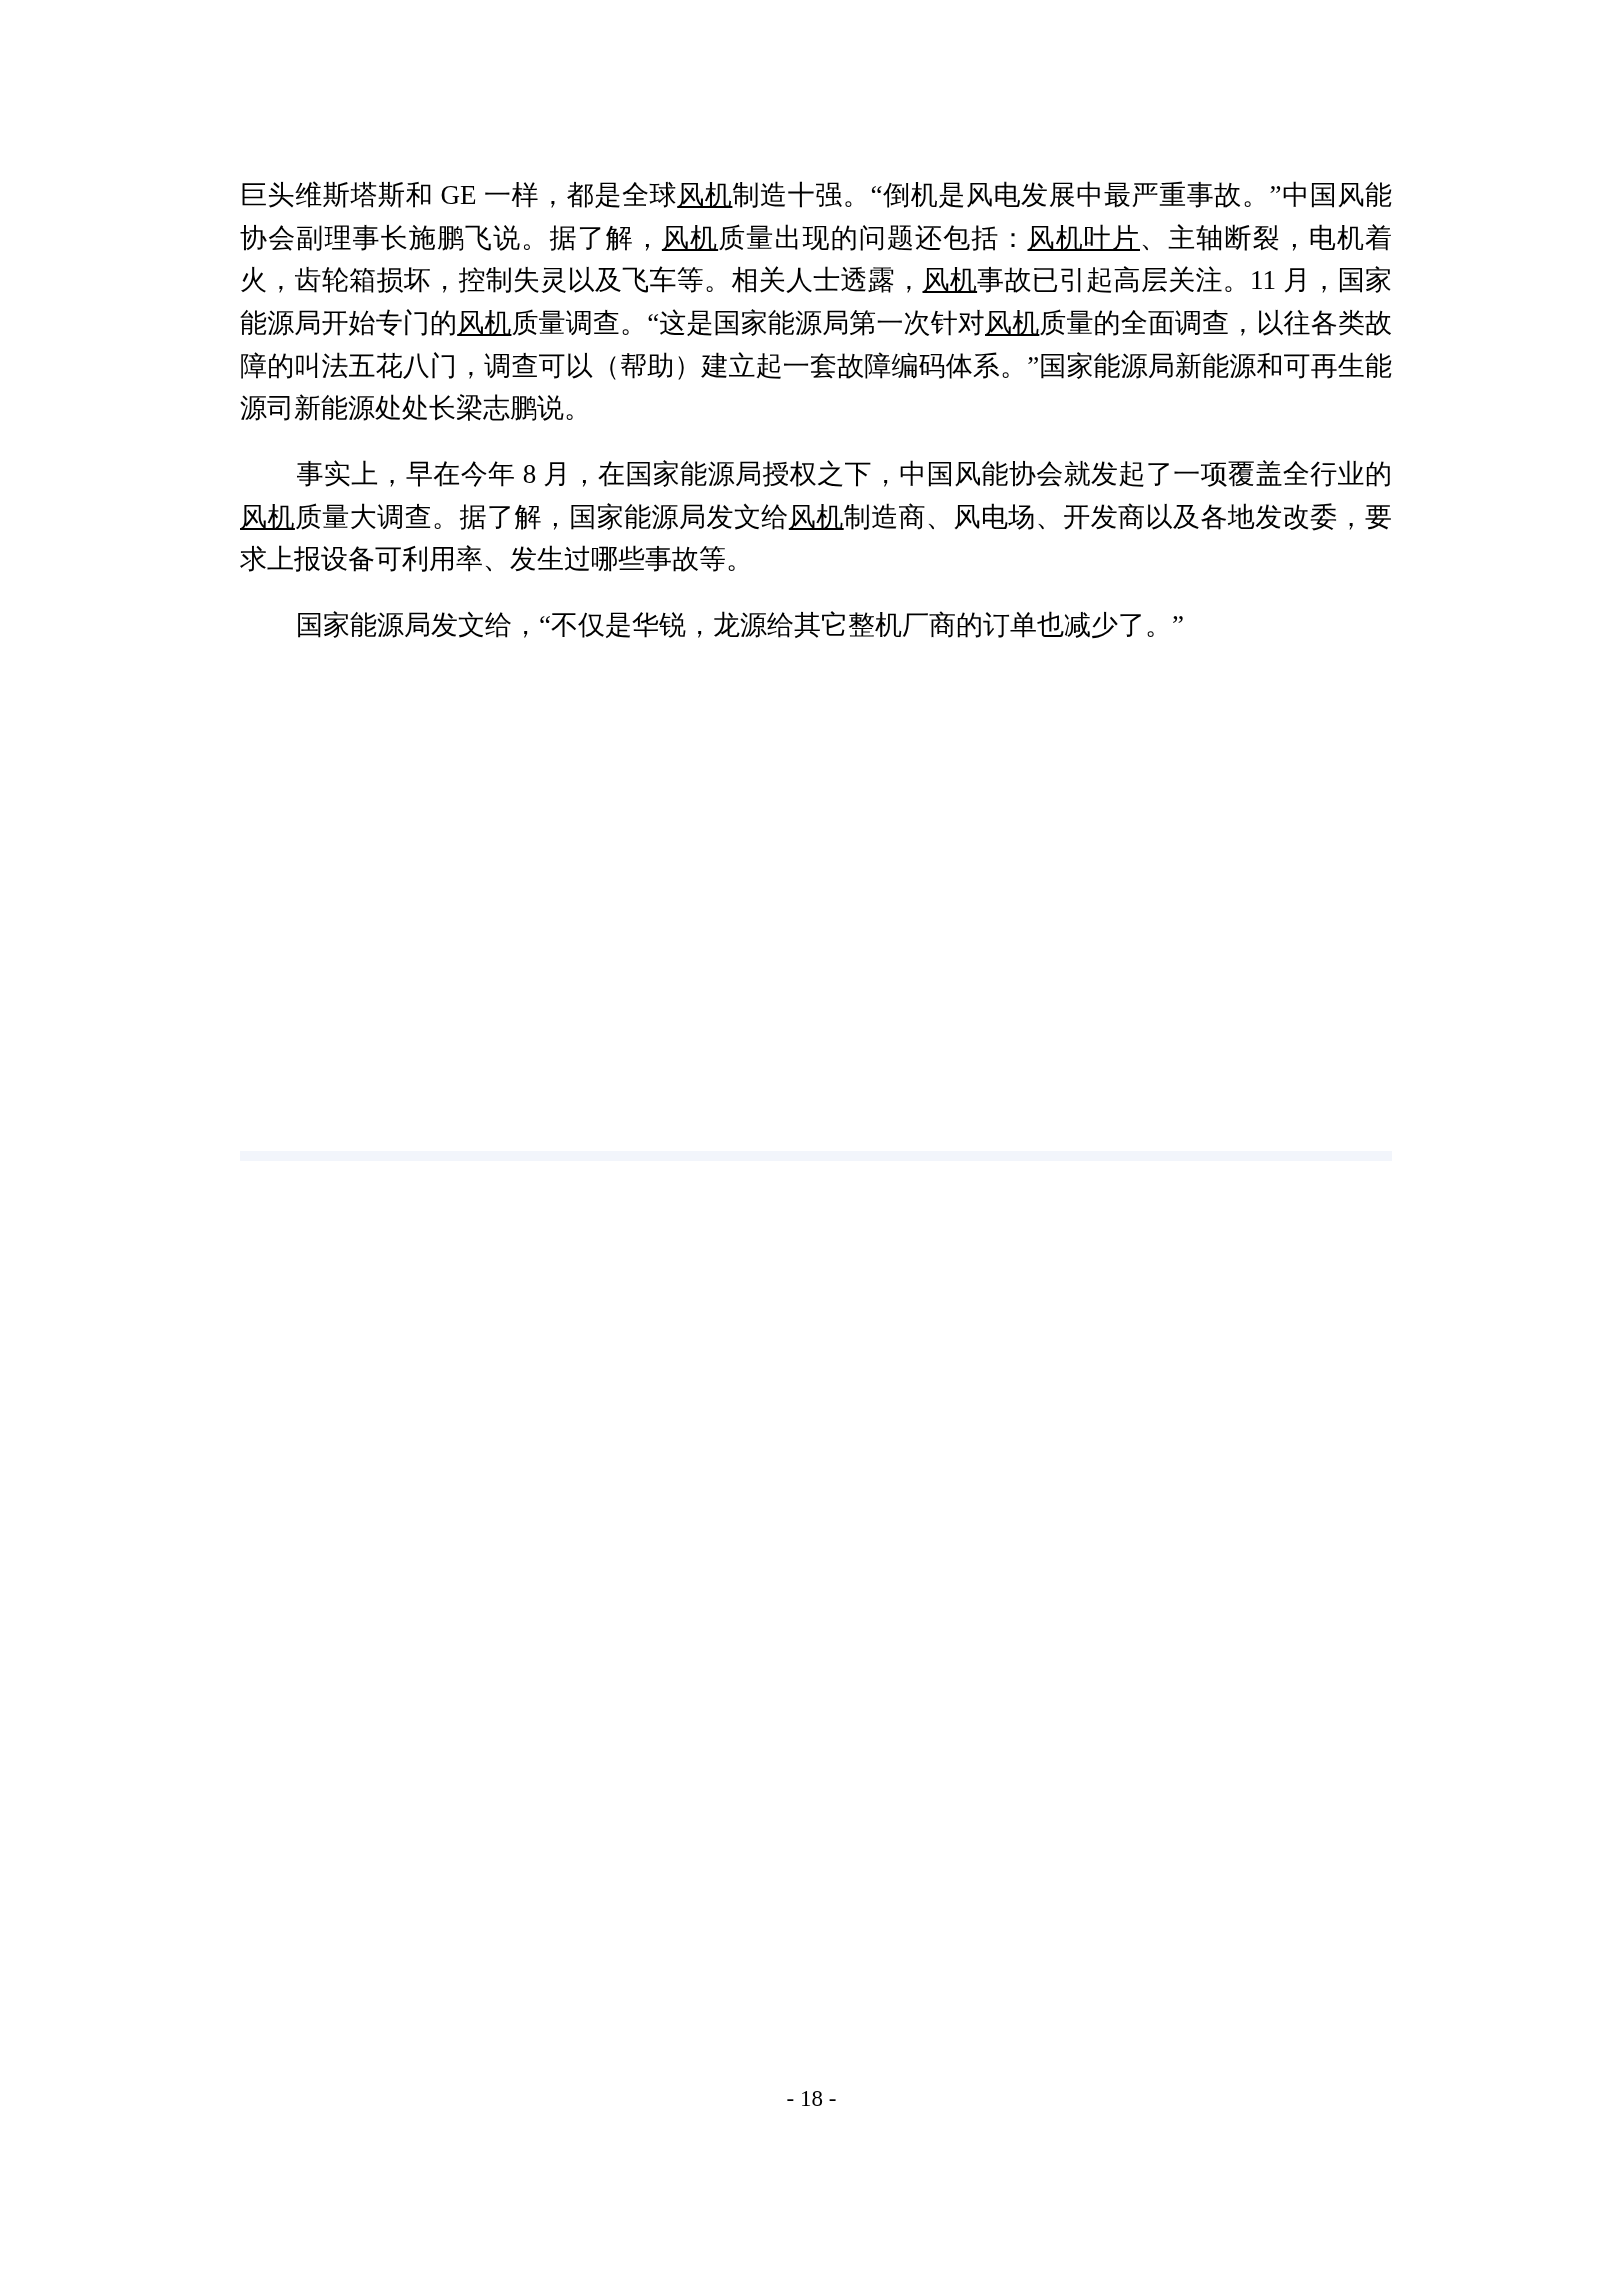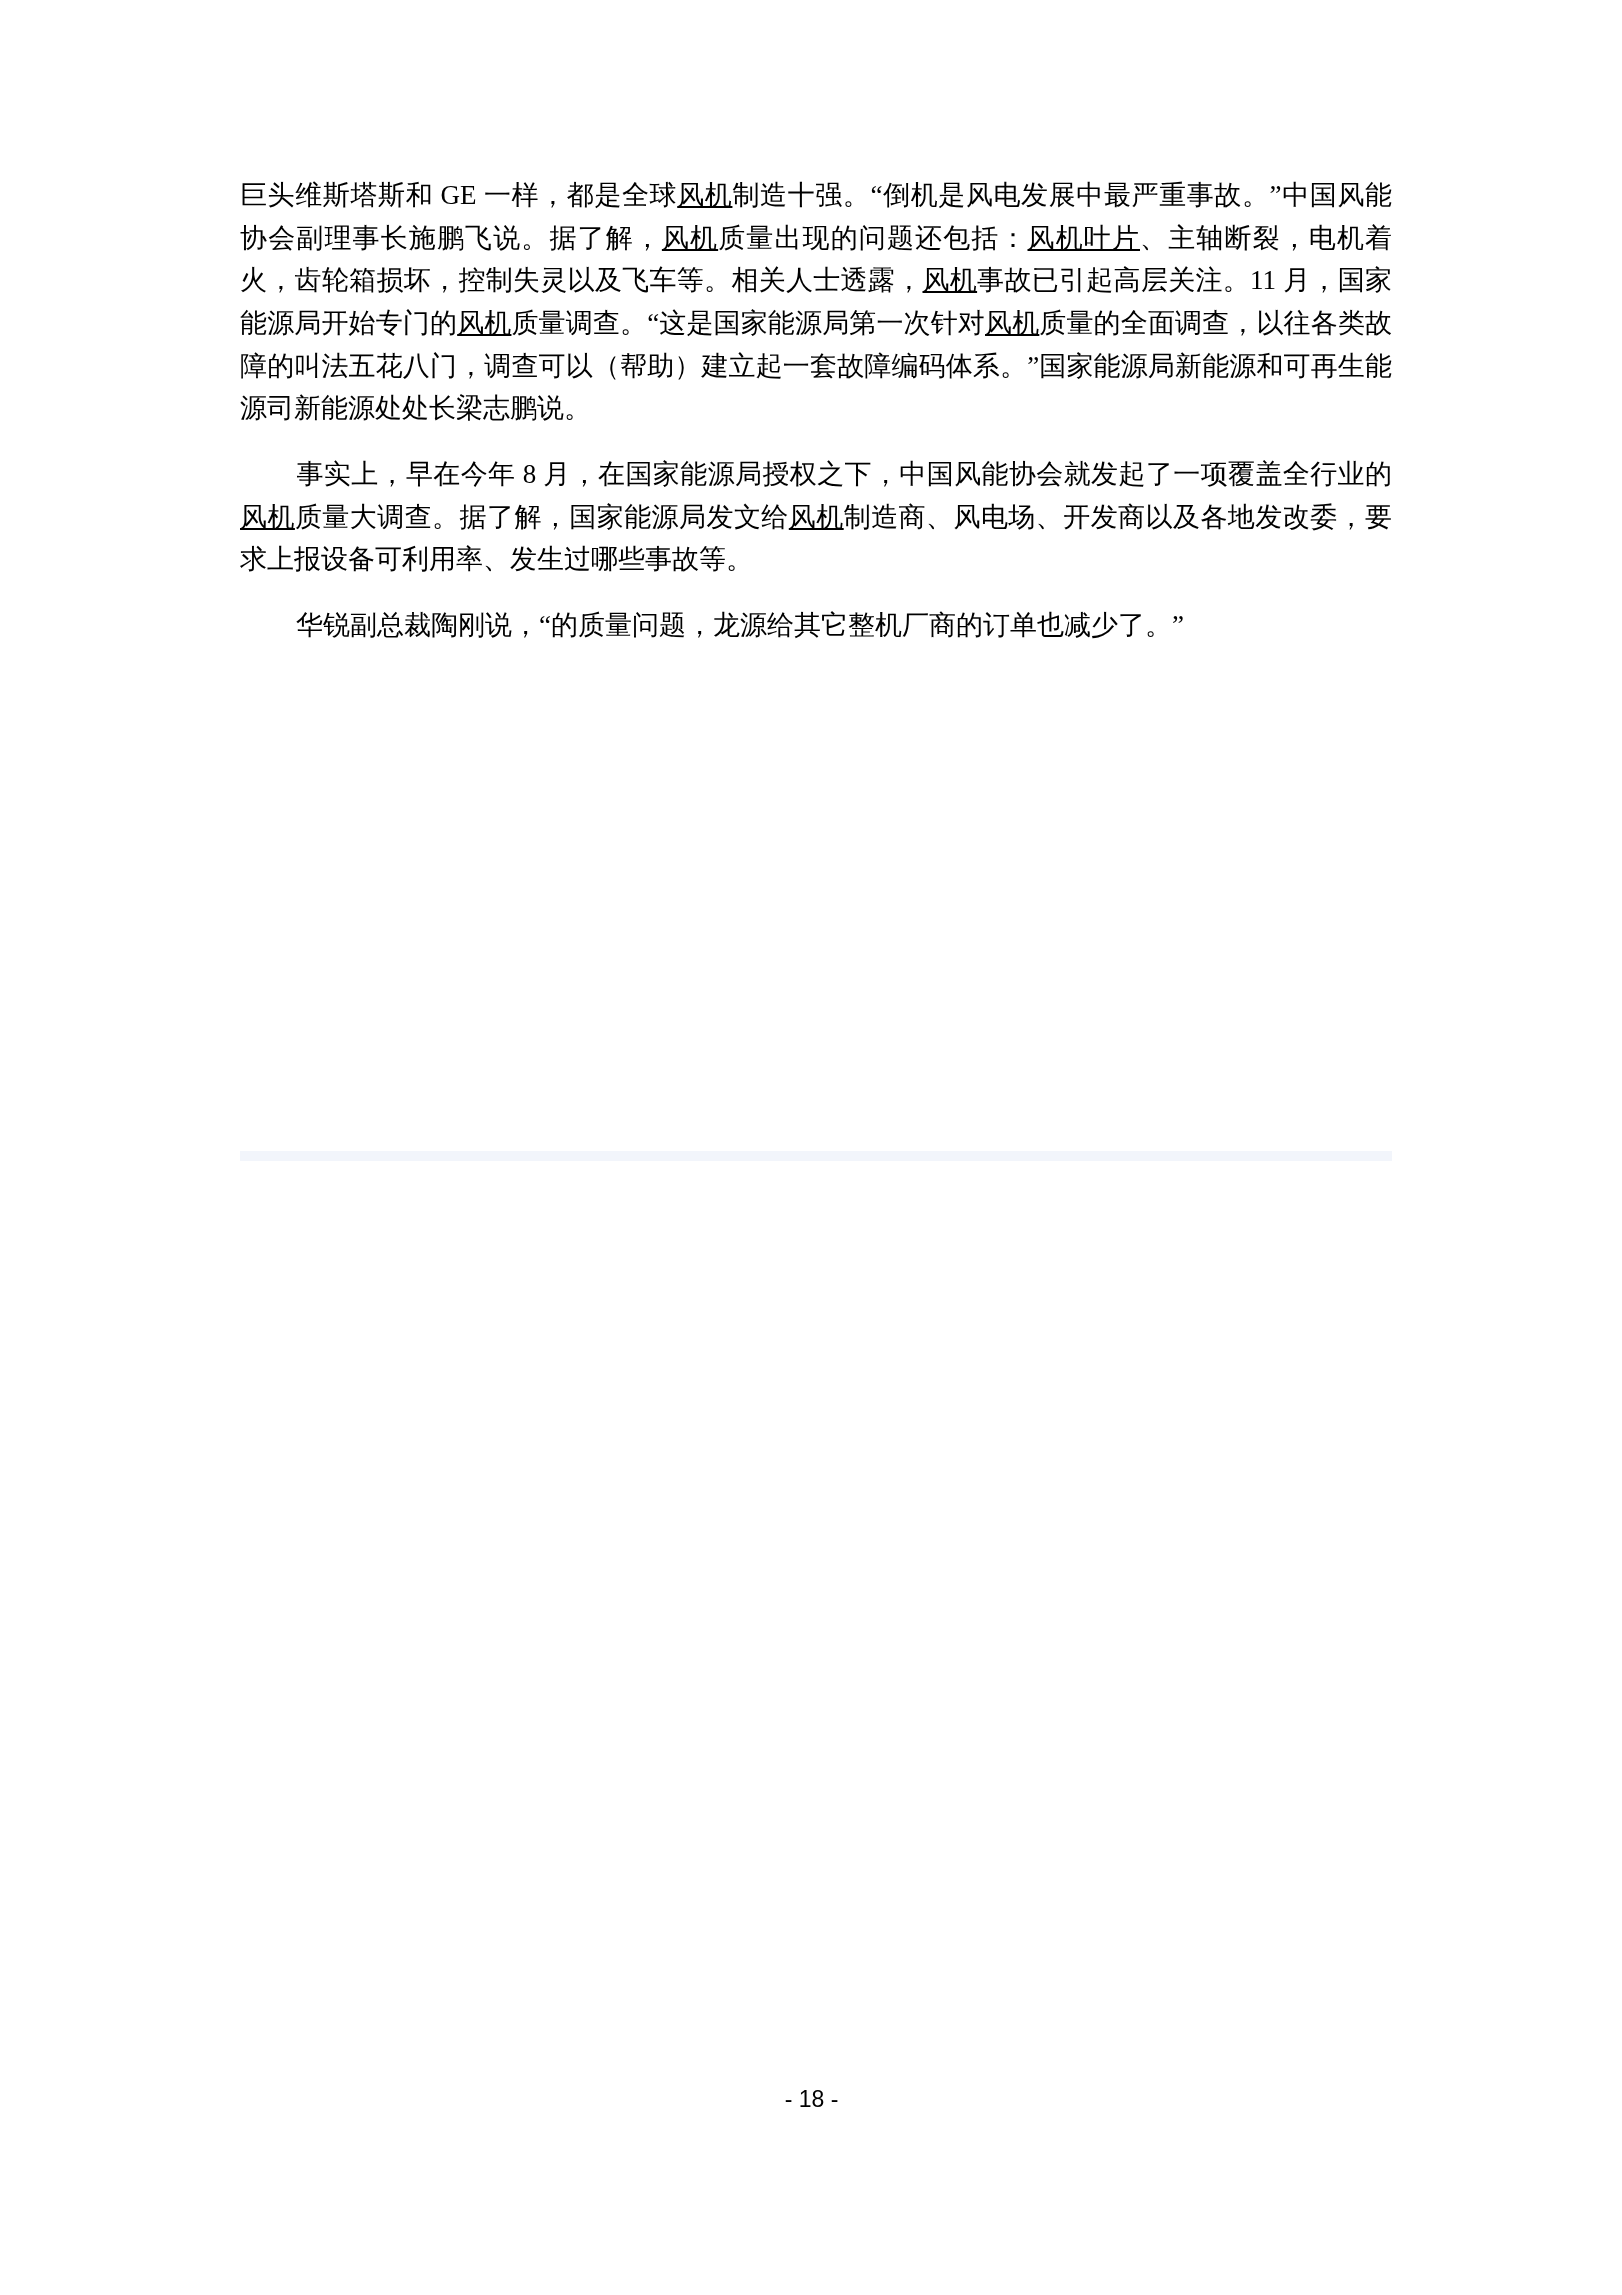--- a/index.html
+++ b/index.html
@@ -56,33 +56,33 @@
     height: 9.5px;
     background: #f2f5fb;
   }
   .footer {
     position: absolute;
     left: 0;
     top: 2086px;
     width: 1623px;
     text-align: center;
     font-size: 23px;
-    font-family: Liberation Sans, sans-serif;
+    font-family: Liberation Serif, serif;
     color: #000000;
   }
 </style>
 </head>
 <body>
 
 <div class="page">
 
   <div class="content">
     <p class="para" id="p1"><span>巨头维斯塔斯和 GE 一样，都是全球</span><u class="link">风机</u><span>制造十强。“倒机是风电发展中最严重事故。”中国风能协会副理事长施鹏飞说。据了解，</span><u class="link">风机</u><span>质量出现的问题还包括：</span><u class="link">风机叶片</u><span>、主轴断裂，电机着火，齿轮箱损坏，控制失灵以及飞车等。相关人士透露，</span><u class="link">风机</u><span>事故已引起高层关注。11 月，国家能源局开始专门的</span><u class="link">风机</u><span>质量调查。“这是国家能源局第一次针对</span><u class="link">风机</u><span>质量的全面调查，以往各类故障的叫法五花八门，调查可以（帮助）建立起一套故障编码体系。”国家能源局新能源和可再生能源司新能源处处长梁志鹏说。</span></p>
     <p class="para" id="p2"><span class="indent"></span><span>事实上，早在今年 8 月，在国家能源局授权之下，中国风能协会就发起了一项覆盖全行业的</span><u class="link">风机</u><span>质量大调查。据了解，国家能源局发文给</span><u class="link">风机</u><span>制造商、风电场、开发商以及各地发改委，要求上报设备可利用率、发生过哪些事故等。</span></p>
-    <p class="para" id="p4"><span class="indent"></span><span>华锐副总裁陶刚说，“的质量问题，龙源给其它整机厂商的订单也减少了。”</span></p>
+    <p class="para" id="p4"><span class="indent"></span><span>国家能源局发文给，“不仅是华锐，龙源给其它整机厂商的订单也减少了。”</span></p>
   </div>
 
   <div class="hrule" style="background: rgb(242, 245, 251);"></div>
 
   <div class="footer">
     <span>- 18 -</span>
   </div>
 
 </div>
 

